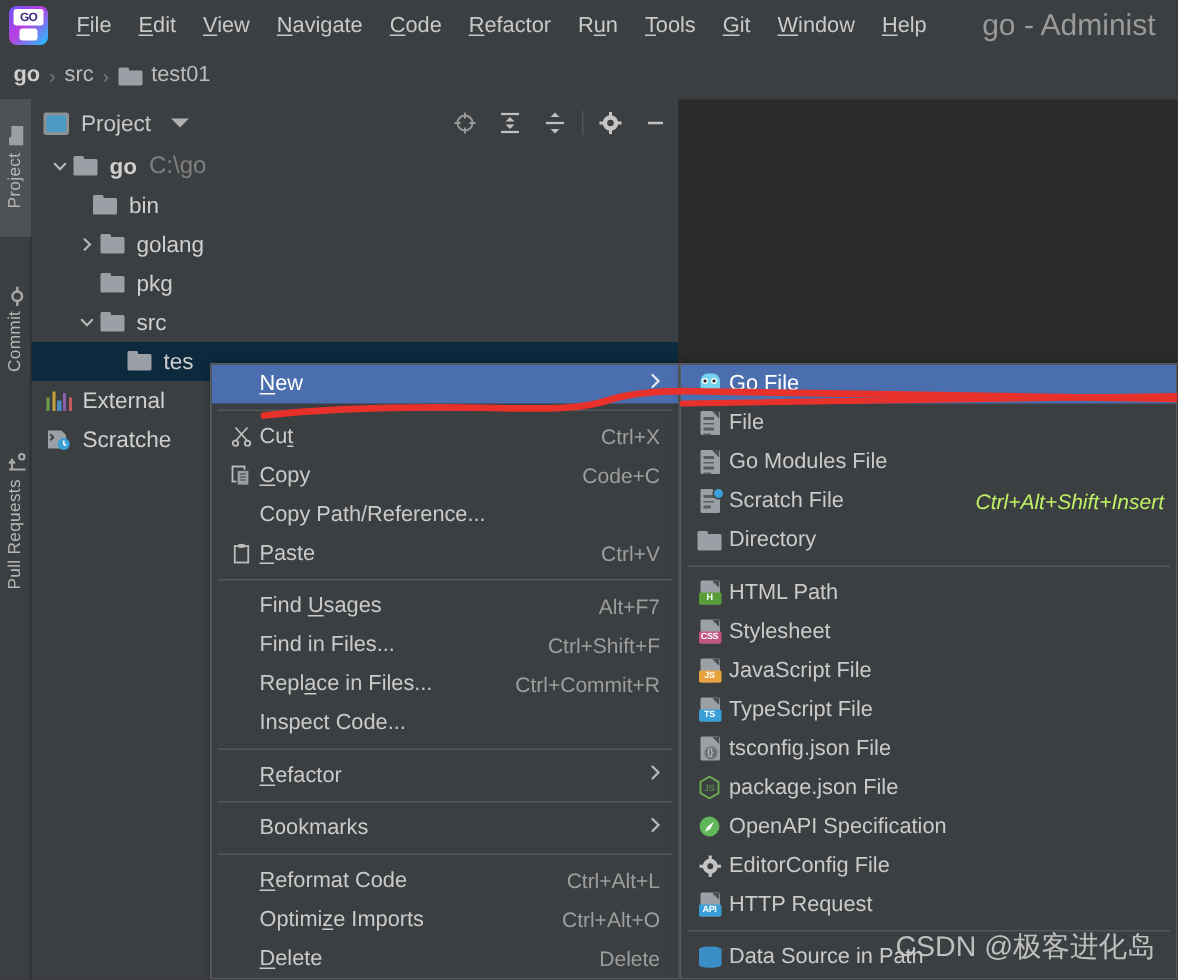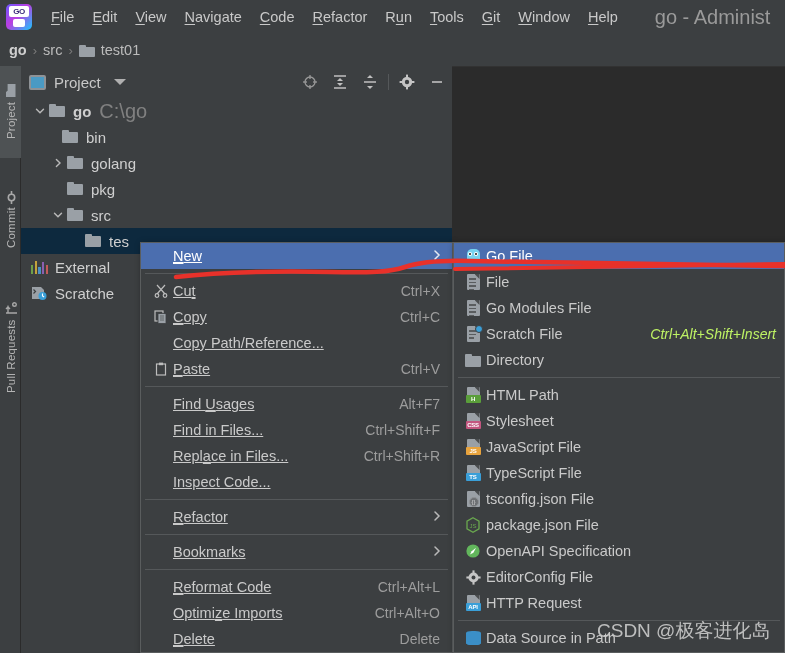--- a/index.html
+++ b/index.html
@@ -124,21 +124,21 @@
   .tf::before {
     content: ""; position: absolute; left: 0; top: 0px; width: 7px; height: 3px;
     background: #9aa0a6; border-radius: 1px 1px 0 0;
   }
   .tf::after {
     content: ""; position: absolute; left: 0; top: 2px; width: 16px; height: 11px;
     background: #9aa0a6; border-radius: 1px;
   }
   .tname { color: #cfcfcf; }
   .tname.bold { font-weight: bold; }
-  .tpath { color: #808080; margin-left: 8px; font-size: 20px; }
+  .tpath { color: #808080; margin-left: 8px; font-size: 16px; }
 
   .lib-ico { width: 17px; height: 14px; flex: none; margin-right: 7px; display: flex; align-items: flex-end; gap: 1.5px; }
   .lib-ico i { display: block; width: 2.5px; background: #6ea04a; }
   .scratch-ico { width: 17px; height: 15px; flex: none; margin-right: 7px; position: relative; }
 
   
   .editor-area {
     position: absolute; left: 452px; top: 66px; width: 333px; height: 587px;
     background: #2b2b2b; border-top: 1px solid #323232;
   }
@@ -148,21 +148,21 @@
     position: absolute; left: 140px; top: 242px; width: 313px; height: 411px;
     background: #3c3f41; border: 1px solid #5a5d5e;
     box-shadow: 2px 2px 7px rgba(0,0,0,0.45); overflow: hidden; z-index: 40;
   }
   .mrow {
     height: 26px; display: flex; align-items: center; position: relative;
     font-size: 14.5px; color: #cacaca; padding-left: 8px; white-space: nowrap;
   }
   .mrow.hl { background: #4b6eaf; color: #ffffff; }
   .mrow .micon { width: 24px; flex: none; display: flex; align-items: center; justify-content: center; }
-  .mrow .mlabel { flex: 1; text-decoration: underline; }
+  .mrow .mlabel { flex: 1; }
   .mrow .mshort { color: #9d9d9d; font-size: 14px; padding-right: 12px; }
   .mrow .msub {
     position: absolute; right: 10px; top: 50%; transform: translateY(-50%);
   }
   .msep { height: 1px; background: #55585a; margin: 4px 4px; }
   .u { text-decoration: underline; text-underline-offset: 2px; }
 
   
   .submenu {
     position: absolute; left: 453px; top: 242px; width: 332px; height: 411px;
@@ -453,21 +453,21 @@
             <rect x="1" y="1" width="8" height="10" fill="none" stroke="#bdbdbd" stroke-width="1.2"></rect>
             <rect x="4" y="3.5" width="8" height="10" fill="#9aa0a6" stroke="#3c3f41" stroke-width="0.8"></rect>
             <g stroke="#5a5d5f" stroke-width="0.9">
               <line x1="6" y1="6" x2="10" y2="6"></line>
               <line x1="6" y1="8" x2="10" y2="8"></line>
               <line x1="6" y1="10" x2="10" y2="10"></line>
             </g>
           </svg>
       </span>
       <span class="mlabel"><span class="u">C</span>opy</span>
-      <span class="mshort">Ctrl+C</span>
+      <span class="mshort">Code+C</span>
     </div>
 
     <div class="mrow">
       <span class="micon"></span>
       <span class="mlabel">Copy Path/Reference...</span>
       <span class="mshort"></span>
     </div>
 
     <div class="mrow">
       <span class="micon">
@@ -489,21 +489,21 @@
 
     <div class="mrow">
       <span class="micon"></span>
       <span class="mlabel">Find in Files...</span>
       <span class="mshort">Ctrl+Shift+F</span>
     </div>
 
     <div class="mrow">
       <span class="micon"></span>
       <span class="mlabel">Repl<span class="u">a</span>ce in Files...</span>
-      <span class="mshort">Ctrl+Shift+R</span>
+      <span class="mshort">Ctrl+Commit+R</span>
     </div>
 
     <div class="mrow">
       <span class="micon"></span>
       <span class="mlabel">Inspect Code...</span>
       <span class="mshort"></span>
     </div>
     <div class="msep"></div>
 
     <div class="mrow">

